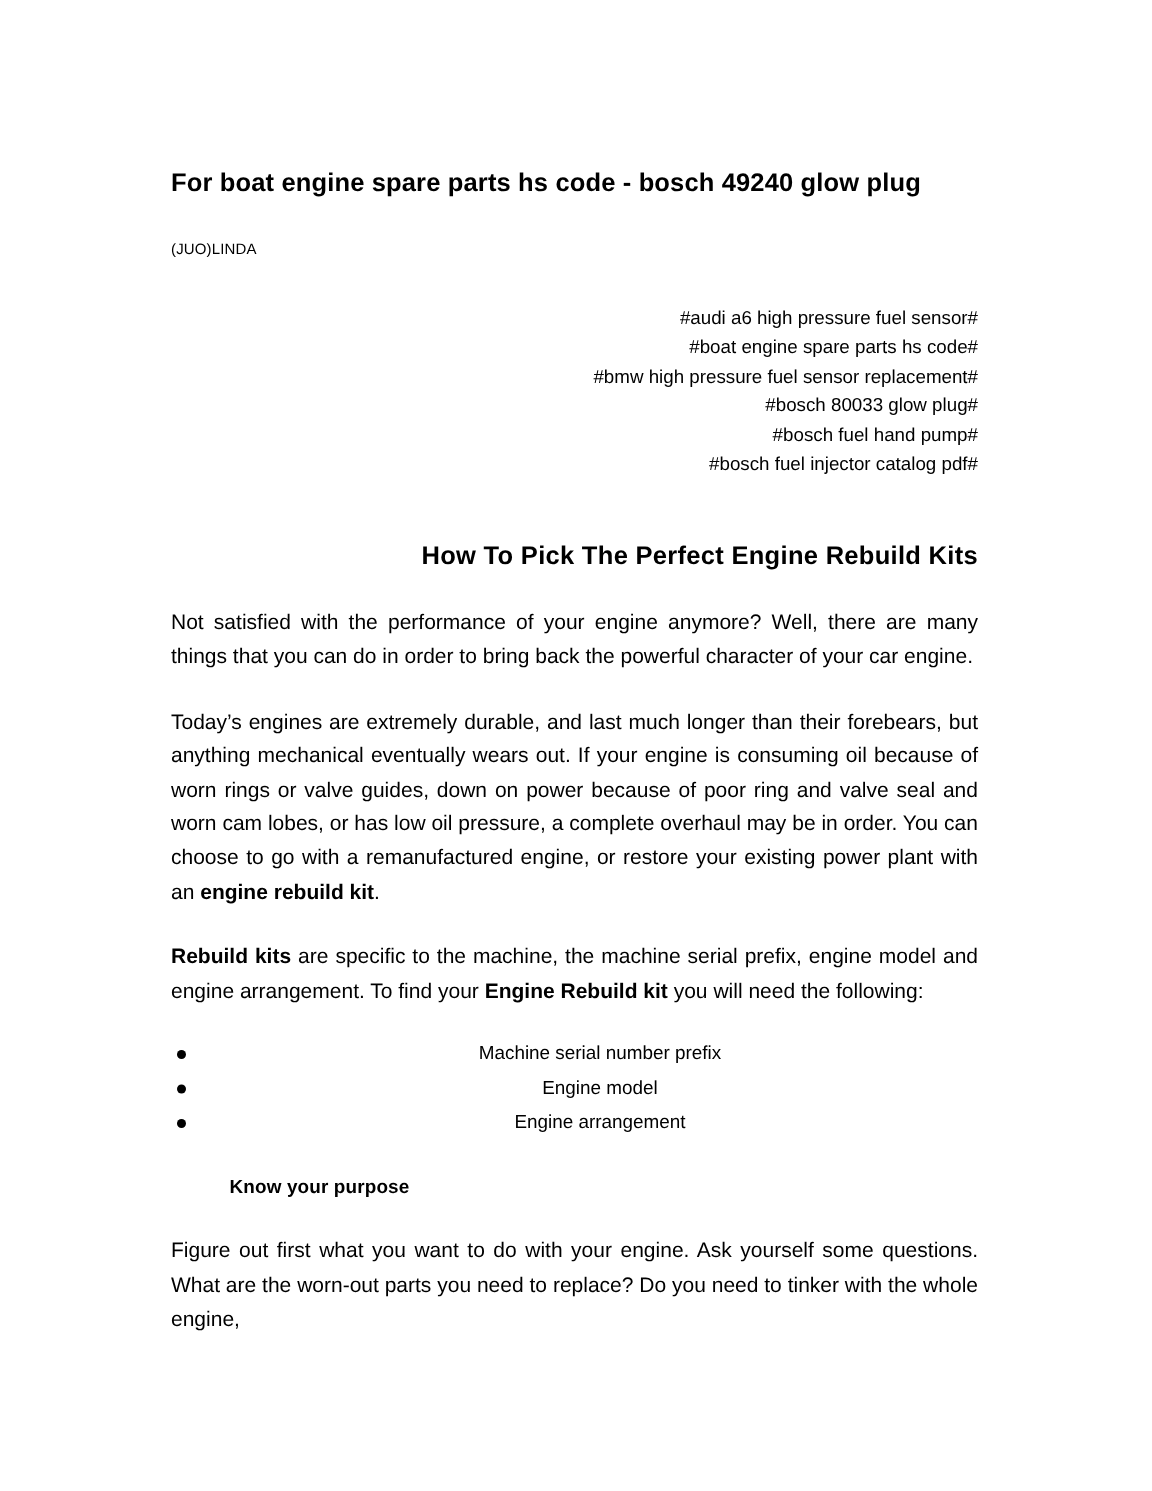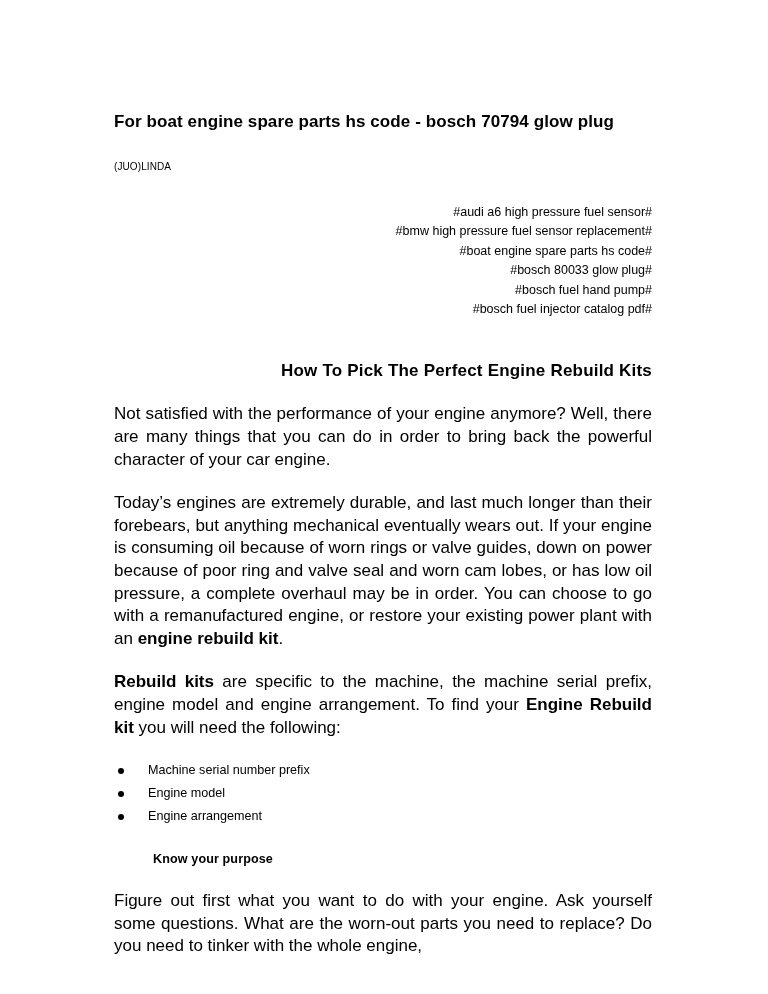--- a/index.html
+++ b/index.html
@@ -77,21 +77,21 @@
     font-size: 17px;
     font-weight: bold;
     text-align: right;
     margin: 41px 0 0 0;
     line-height: 22px;
     letter-spacing: 0.2px;
   }
 
   
   .para {
-    font-size: 17px;
+    font-size: 14px;
     line-height: 22.6px;
     text-align: justify;
     margin: 21px 0 0 0;
     color: #000;
   }
 
   .para b, .para strong {
     font-weight: bold;
   }
 
@@ -99,20 +99,21 @@
   .bullets {
     list-style: none;
     margin: 20px 0 0 0;
     padding: 0;
   }
   .bullets li {
     position: relative;
     font-size: 12.6px;
     line-height: 23px;
     padding-left: 34px;
+    text-align: center;
   }
   .bullets li::before {
     content: "";
     position: absolute;
     left: 4px;
     top: 9px;
     width: 6px;
     height: 6px;
     border-radius: 50%;
     background: #000;
@@ -127,28 +128,28 @@
     letter-spacing: 0.1px;
     padding-left: 39px;
   }
 </style>
 </head>
 <body>
 
 <div class="page">
   <div class="content">
 
-    <h1 class="doc-title">For boat engine spare parts hs code - bosch 70794 glow plug</h1>
+    <h1 class="doc-title">For boat engine spare parts hs code - bosch 49240 glow plug</h1>
 
     <div class="author">(JUO)LINDA</div>
 
     <ul class="tag-list">
       <li>#audi a6 high pressure fuel sensor#</li>
+      <li>#boat engine spare parts hs code#</li>
       <li>#bmw high pressure fuel sensor replacement#</li>
-      <li>#boat engine spare parts hs code#</li>
       <li>#bosch 80033 glow plug#</li>
       <li>#bosch fuel hand pump#</li>
       <li>#bosch fuel injector catalog pdf#</li>
     </ul>
 
 
     <h2 class="article-heading">How To Pick The Perfect Engine Rebuild Kits</h2>
 
     <p class="para">
       <span>Not satisfied with the performance of your engine anymore? Well, there are many things that you can do in order to bring back the powerful character of your car engine.</span>

